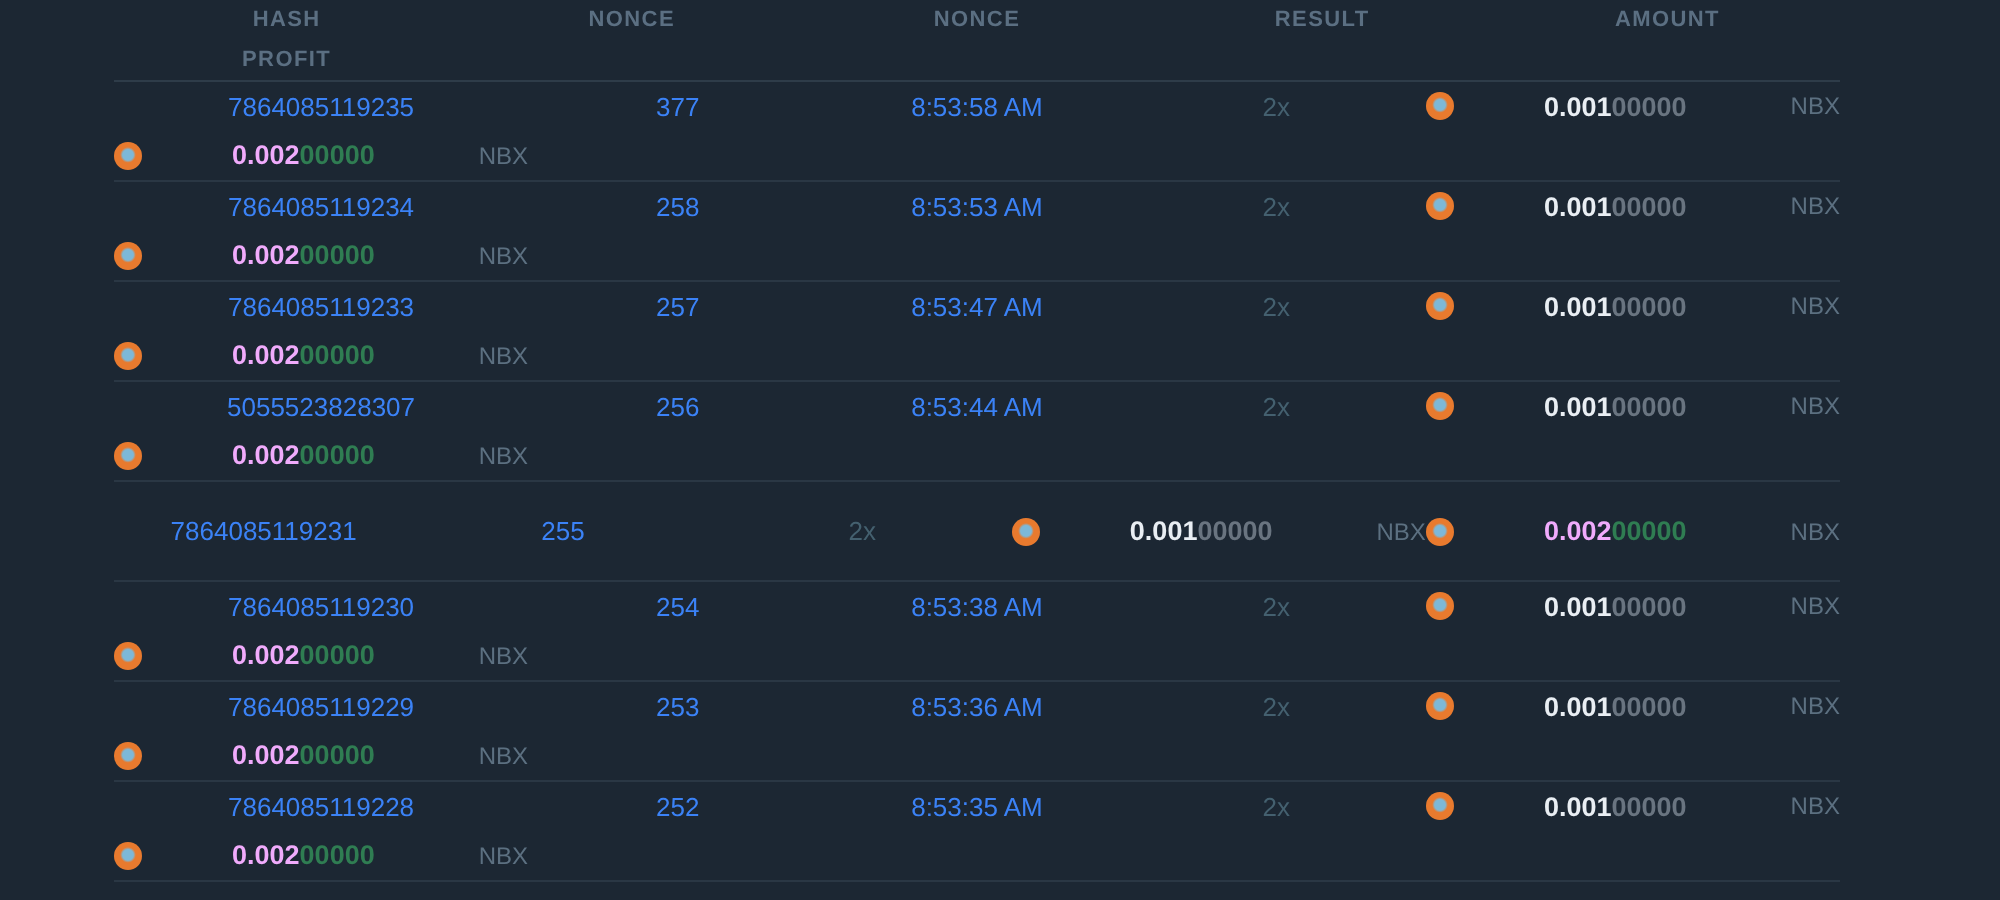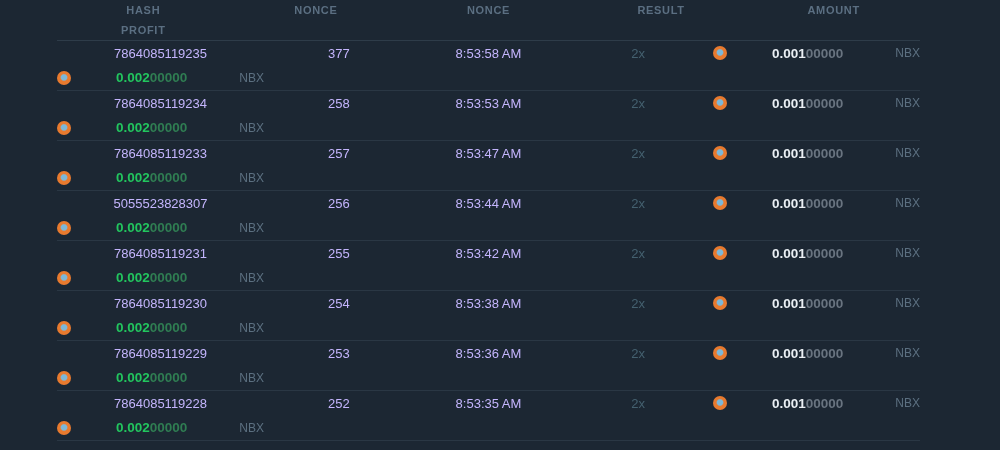--- a/index.html
+++ b/index.html
@@ -30,21 +30,21 @@
     color: #5b6f82;
   }
   .bet-row {
     height: 50px;
     border-bottom: 1px solid #2a3744;
     cursor: default;
   }
   .cell {
     text-align: center;
     font-size: 13px;
-    color: #c4b5fd;
+    color: #3b82f6;
   }
   .cell-result { color: #44606f; }
   .money-cell {
     display: flex;
     align-items: center;
     justify-content: center;
     gap: 39px;
   }
   .coin {
     width: 14px; height: 14px;
@@ -52,21 +52,21 @@
     background: radial-gradient(circle at 50% 46%,
       #7db8d8 0%, #7db8d8 26%,
       #e87a2e 38%, #e87a2e 70%,
       #c9601b 100%);
     margin-right: 6px;
     flex: 0 0 auto;
   }
   .num { font-size: 13.5px; font-weight: 700; white-space: nowrap; }
   .num-main-amount { color: #e9eef3; }
   .num-zeros-amount { color: #697480; }
-  .num-main-profit { color: #22c55e; }
+  .num-main-profit { color: #f0abfc; }
   .num-zeros-profit { color: #2f7d52; }
   .currency {
     font-size: 12px;
     color: #5c7081;
     margin-left: 13px;
   }
 </style>
 </head>
 <body>
 
@@ -162,21 +162,20 @@
       <span class="num">
         <span class="num-main-profit">0.002</span><span class="num-zeros-profit">00000</span>
       </span>
       <span class="currency">NBX</span>
     </div>
   </div>
 
   <div class="grid-row bet-row">
     <div class="cell">7864085119231</div>
     <div class="cell">255</div>
-    <div class="cell">8:53:42 AM</div>
     <div class="cell cell-result">2x</div>
     <div class="money-cell">
       <span class="coin"></span>
       <span class="num">
         <span class="num-main-amount">0.001</span><span class="num-zeros-amount">00000</span>
       </span>
       <span class="currency">NBX</span>
     </div>
     <div class="money-cell">
       <span class="coin"></span>

